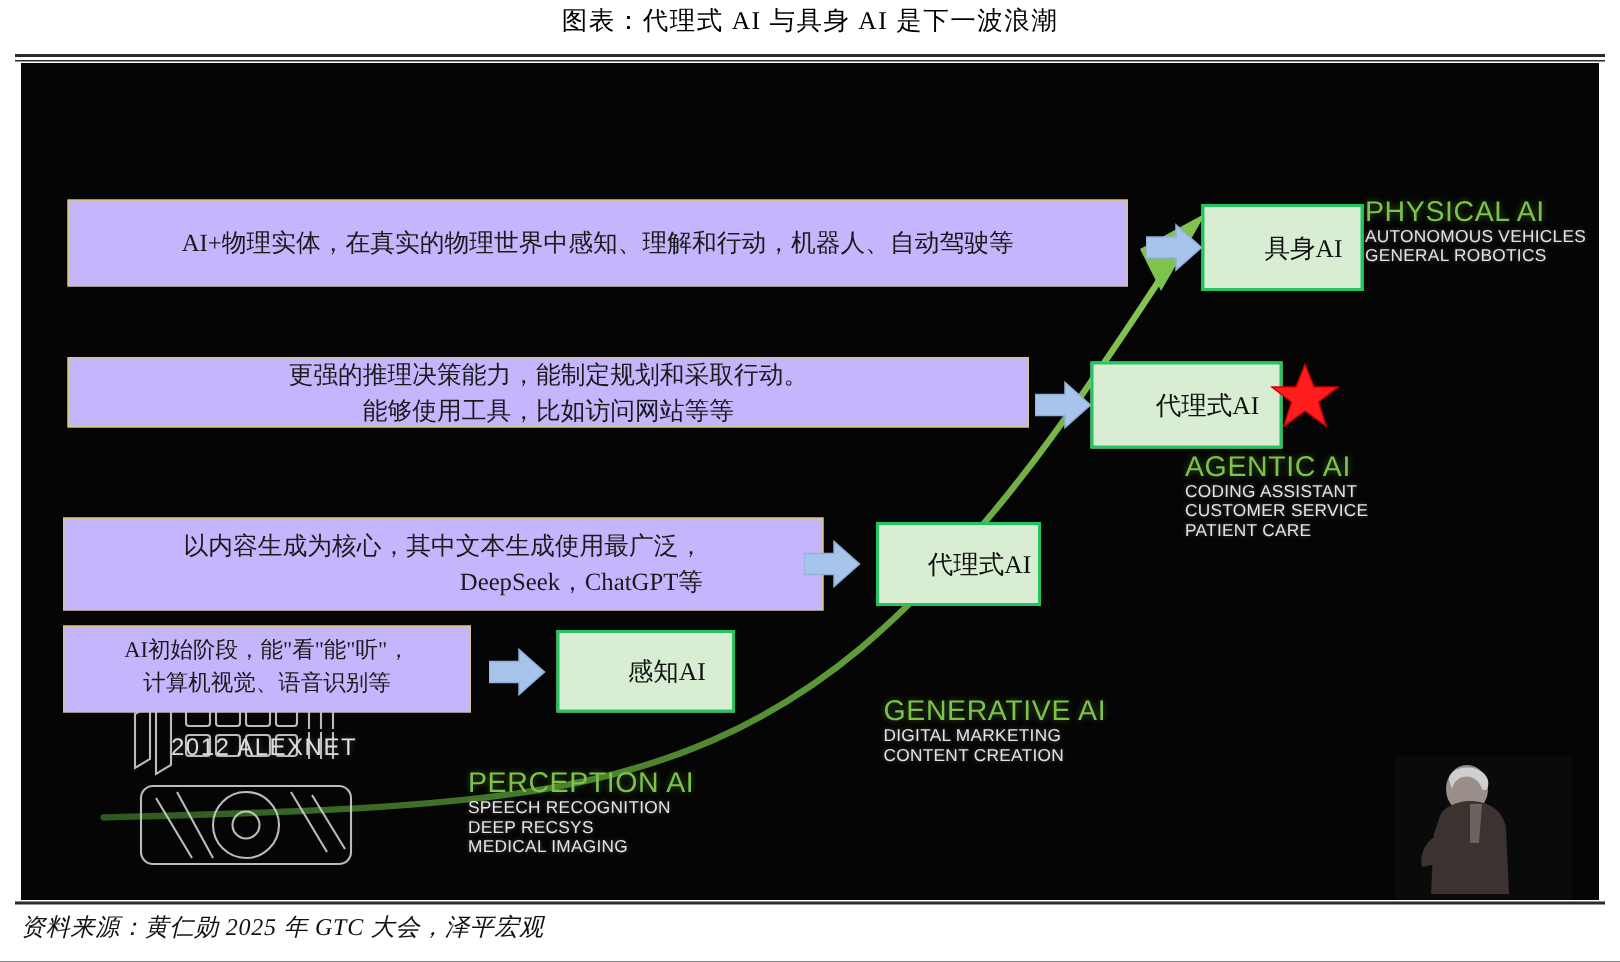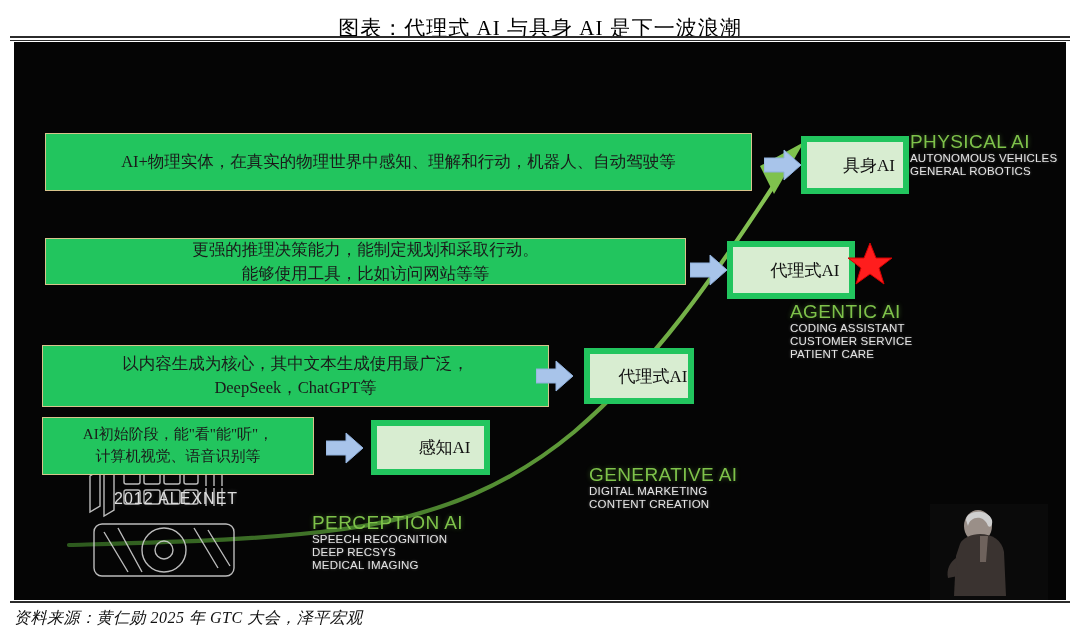--- a/index.html
+++ b/index.html
@@ -5,24 +5,24 @@
   html,body{margin:0;padding:0;}
   body{
     width:1080px;height:641px;
     background:#ffffff;
     font-family:"Liberation Serif", serif;
     overflow:hidden;
     position:relative;
   }
   
   .fig-title{
-    position:absolute;left:0;top:14px;width:1080px;
+    position:absolute;left:0;top:2px;width:1080px;
     text-align:center;
     font-family:"Liberation Serif", serif;
-    font-size:21px;color:#000;letter-spacing:1px;
+    font-size:17px;color:#000;letter-spacing:1px;
   }
   
   .rule-top{
     position:absolute;left:10px;top:36px;width:1060px;height:0;
     border-top:2px solid #2b2b2b;
   }
   .rule-top2{
     position:absolute;left:10px;top:40px;width:1060px;height:0;
     border-top:1px solid #2b2b2b;
   }
@@ -37,39 +37,39 @@
   }
   
   .curve{position:absolute;left:0;top:0;width:1052px;height:558px;}
   
   .speaker{position:absolute;right:18px;bottom:0px;width:118px;height:96px;}
   
   .sketch{position:absolute;left:70px;top:420px;width:200px;height:120px;}
   
   .ybox{
     position:absolute;
-    background:#22c55e;
+    background:#c4b5fd;
     border:1px solid #d8c48c;
     color:#1a1a1a;
     font-family:"Liberation Serif", serif;
     display:flex;align-items:center;justify-content:center;
     text-align:center;
     line-height:1.45;
     box-sizing:border-box;
   }
   .ybox .ln{display:block;}
   #ybox-physical{left:31px;top:91px;width:707px;height:58px;font-size:16.5px;}
   #ybox-agentic {left:31px;top:196px;width:641px;height:47px;font-size:16.5px;}
-  #ybox-generative{left:28px;top:303px;width:507px;height:62px;font-size:16.5px;}
+  #ybox-generative{left:28px;top:303px;width:507px;height:62px;font-size:16.5px;text-align:right;}
   #ybox-perception{left:28px;top:375px;width:272px;height:58px;font-size:15px;}
   
   .gbox{
     position:absolute;
     background:#d8edd1;
-    border:6px solid #22c55e;
+    border:2px solid #22c55e;
     color:#111;
     font-family:"Liberation Serif", serif;
     display:flex;align-items:center;justify-content:center;
     box-sizing:border-box;
     padding-left:28px;
   }
   #gbox-physical  {left:787px;top:94px;width:108px;height:58px;font-size:17px;}
   #gbox-agentic   {left:713px;top:199px;width:128px;height:58px;font-size:17px;}
   #gbox-generative{left:570px;top:306px;width:110px;height:56px;font-size:17px;}
   #gbox-perception{left:357px;top:378px;width:119px;height:55px;font-size:17px;}

